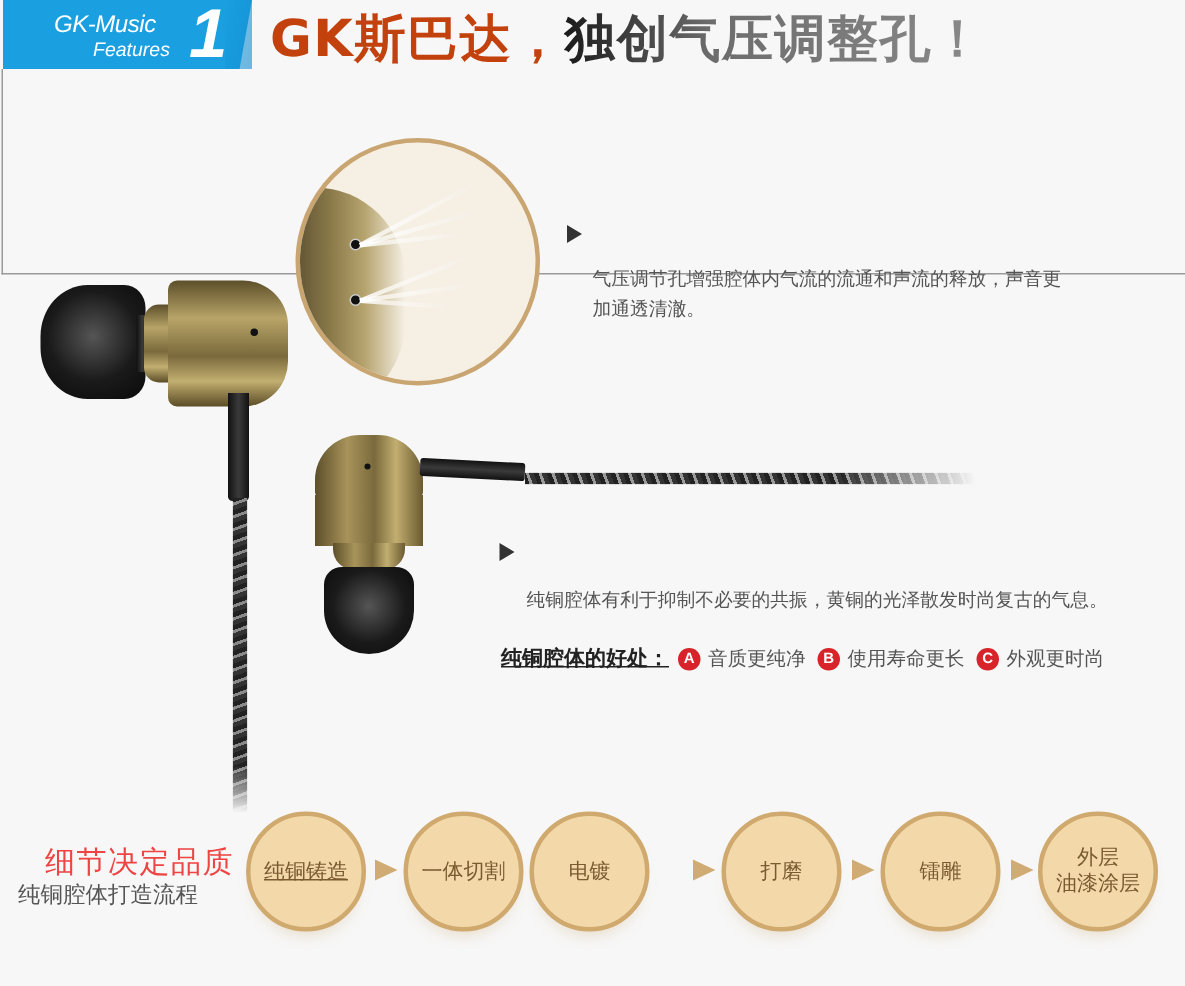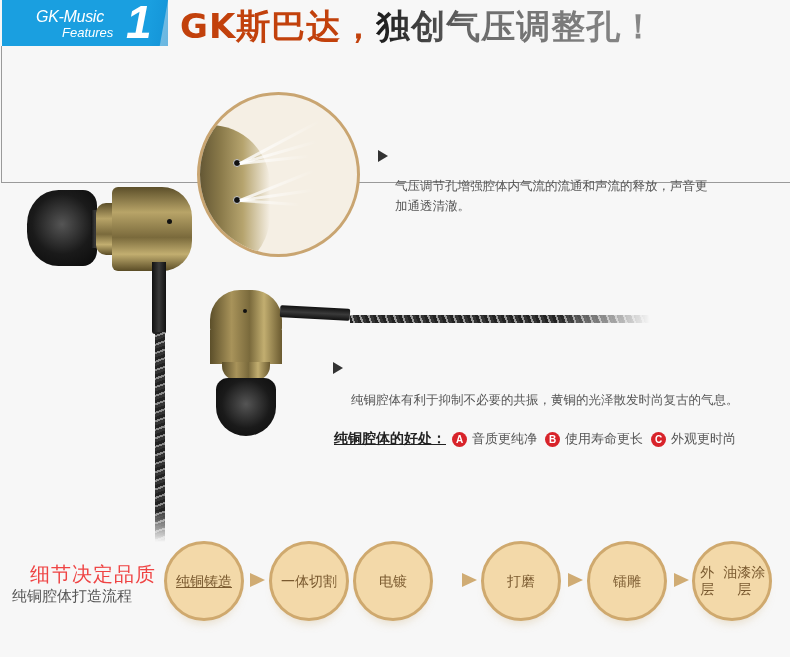--- a/index.html
+++ b/index.html
@@ -138,16 +138,16 @@
 <div class="step" style="left:164px;text-decoration:underline;">纯铜铸造</div>
 <div class="arrow" style="left:250px;"></div>
 <div class="step" style="left:269px;">一体切割</div>
 <div class="arrow" style="left:356px;"></div>
 <div class="step" style="left:353px;">电镀</div>
 <div class="arrow" style="left:462px;"></div>
 <div class="step" style="left:481px;">打磨</div>
 <div class="arrow" style="left:568px;"></div>
 <div class="step" style="left:587px;">镭雕</div>
 <div class="arrow" style="left:674px;"></div>
-<div class="step" style="left:692px;flex-direction:row;">
+<div class="step" style="left:692px;flex-direction:column;">
   <span>外层</span>
   <span>油漆涂层</span>
 </div>
 
 </body></html>

